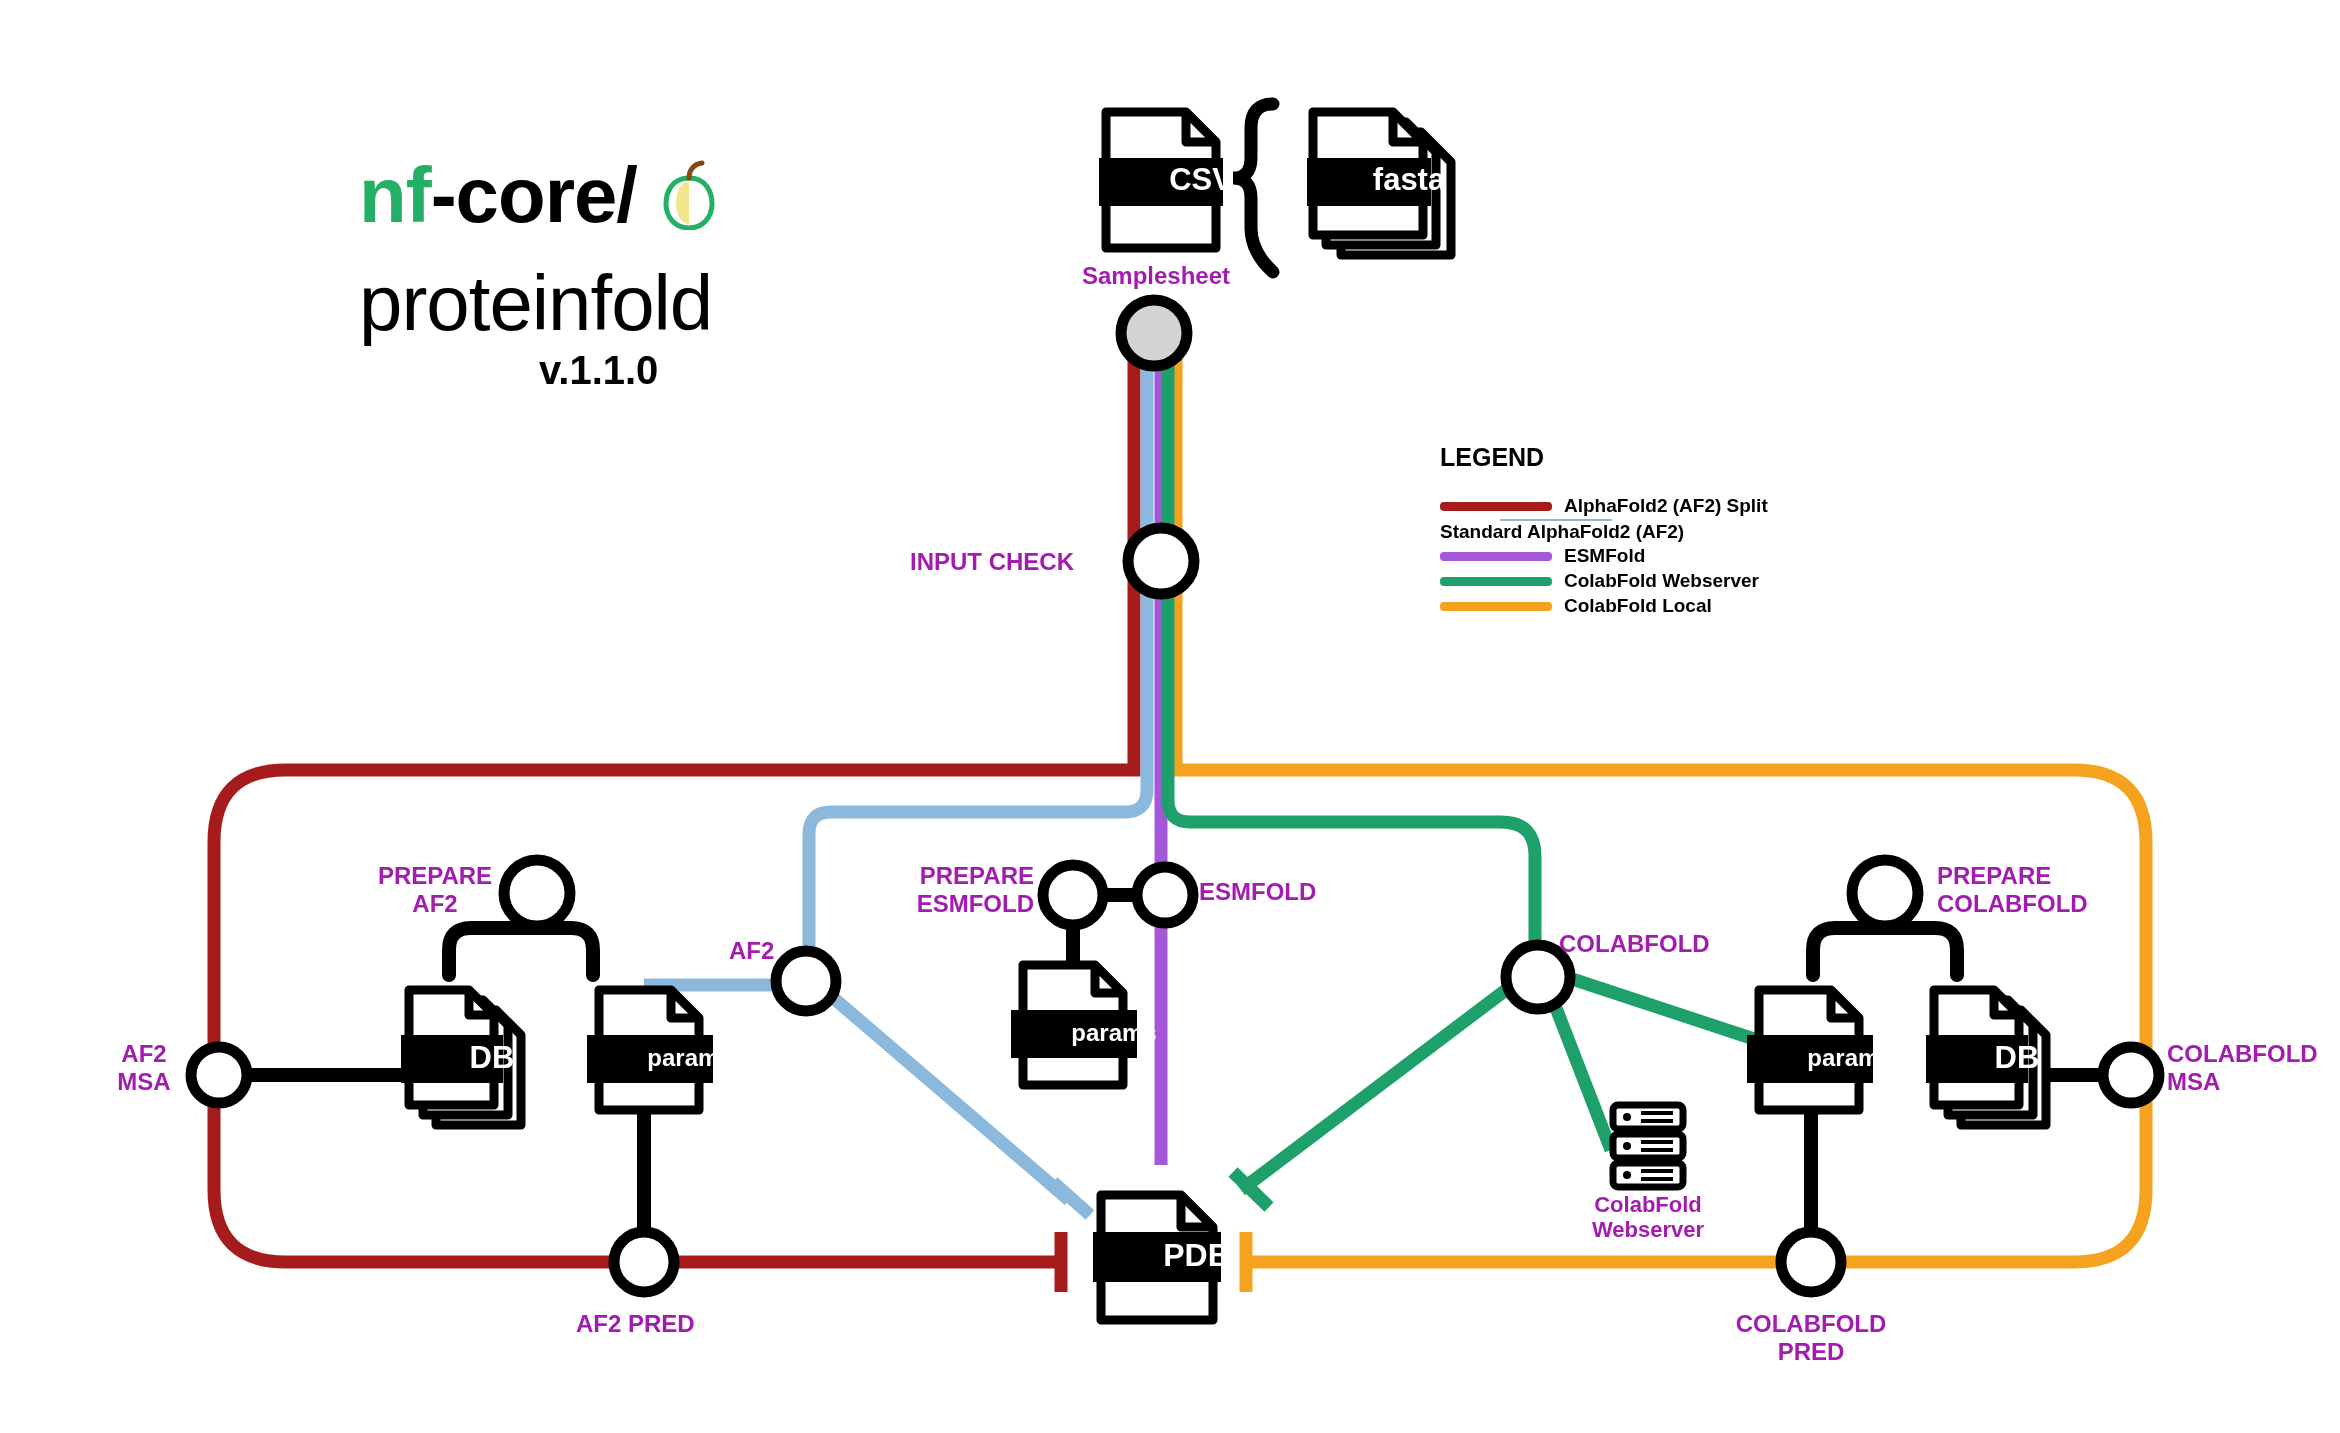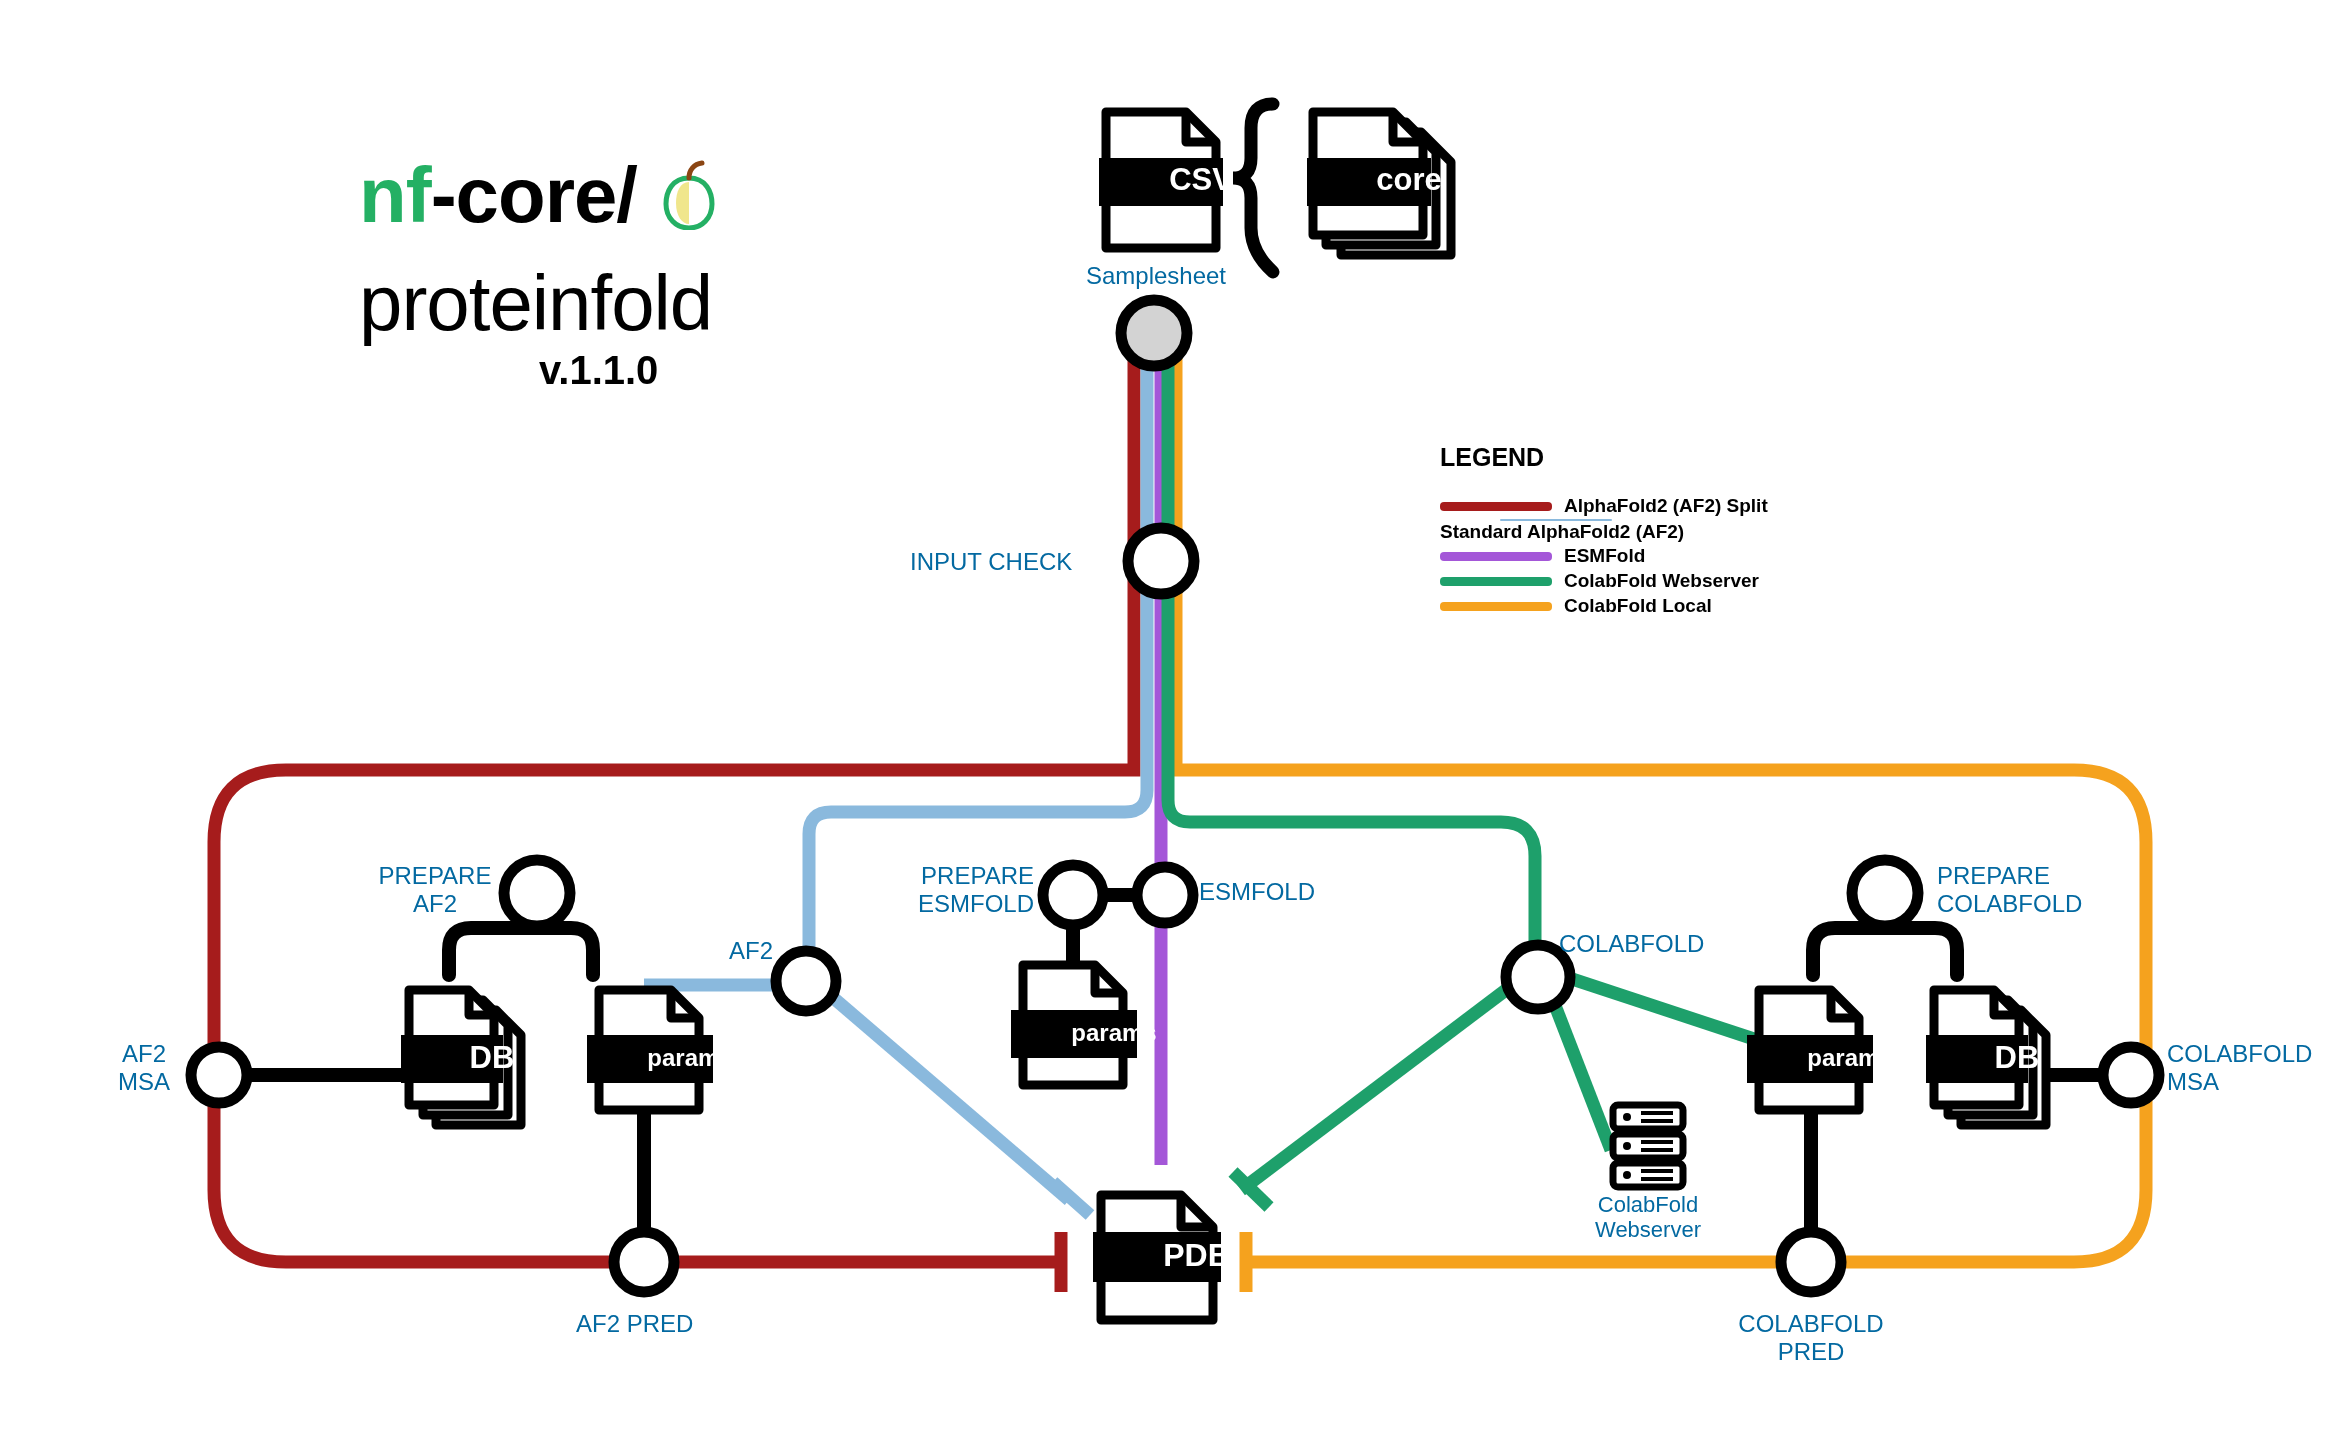--- a/index.html
+++ b/index.html
@@ -22,22 +22,22 @@
   }
   svg.layer {
     position: absolute;
     top: 0;
     left: 0;
     width: 2340px;
     height: 1433px;
   }
   .lbl {
     position: absolute;
-    font-weight: normal;
-    color: #0369a1;
+    font-weight: bold;
+    color: #a21caf;
     line-height: 1.15;
     white-space: pre;
   }
   .logo-nf {
     position: absolute;
     left: 318px;
     top: 150px;
     font-size: 78px;
     font-weight: bold;
     letter-spacing: -1px;
@@ -262,21 +262,21 @@
   <div class="legend-row" style="top:569px;">
     <span class="legend-swatch" style="background:#1EA06B"></span>
     <span class="legend-text">ColabFold Webserver</span>
   </div>
   <div class="legend-row" style="top:594px;">
     <span class="legend-swatch" style="background:#F5A21E"></span>
     <span class="legend-text">ColabFold Local</span>
   </div>
 
   <div class="doc-text" style="left:1058px; top:162px; width:124px;">CSV</div>
-  <div class="doc-text" style="left:1266px; top:162px; width:124px;">core</div>
+  <div class="doc-text" style="left:1266px; top:162px; width:124px;">fasta</div>
   <div class="doc-text" style="left:360px; top:1040px; width:102px;">DB</div>
   <div class="doc-text" style="left:1885px; top:1040px; width:102px;">DB</div>
   <div class="doc-text" style="left:546px; top:1044px; width:126px; font-size:24px;">params</div>
   <div class="doc-text" style="left:970px; top:1019px; width:126px; font-size:24px;">params</div>
   <div class="doc-text" style="left:1706px; top:1044px; width:126px; font-size:24px;">params</div>
   <div class="doc-text" style="left:1052px; top:1237px; width:128px; font-size:32px;">PDB</div>
 
   <div class="lbl node-lbl" style="left:1022px; top:262px; text-align:center; width:186px;">Samplesheet</div>
   <div class="lbl node-lbl" style="left:869px; top:548px;">INPUT CHECK</div>
   <div class="lbl node-lbl" style="left:324px; top:862px; text-align:center; width:140px;">PREPARE

